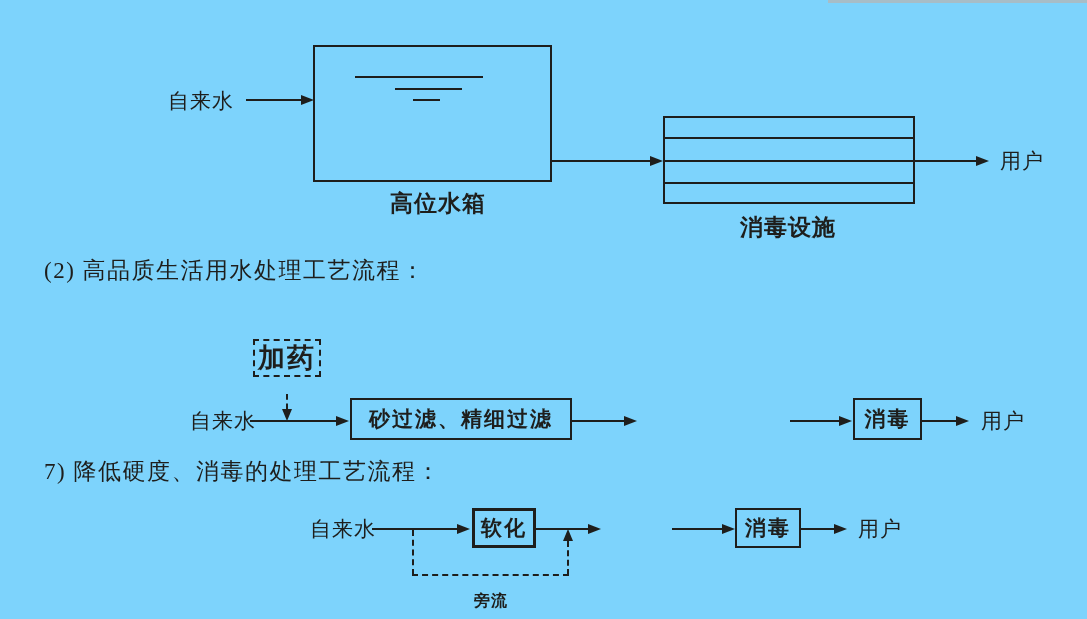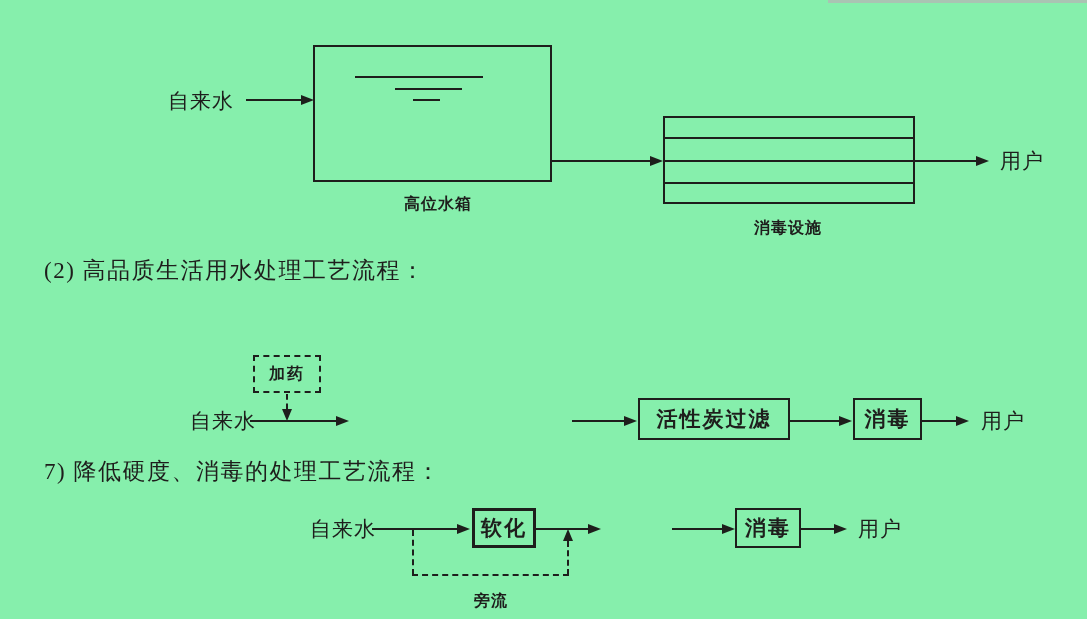--- a/index.html
+++ b/index.html
@@ -1,19 +1,19 @@
 <!DOCTYPE html>
 <html><head>
 <meta charset="utf-8">
 <style>
   html,body{margin:0;padding:0;background:#ffffff}
-  .page{position:relative;width:1087px;height:619px;background:#86efac;overflow:hidden;
+  .page{position:relative;width:1087px;height:619px;background:#7dd3fc;overflow:hidden;
         font-family:"Liberation Serif","DejaVu Serif",serif;color:#1e1e1c}
   .lbl{position:absolute;font-size:21px;line-height:23px;white-space:nowrap;letter-spacing:1px}
-  .lbl.big{font-size:16px;font-weight:bold}
+  .lbl.big{font-size:23px;font-weight:bold}
   .cx{transform:translateX(-50%)}
   .box{position:absolute;box-sizing:border-box;border:2.5px solid #1e1e1c;background:transparent;
        display:flex;align-items:center;justify-content:center;
        font-weight:bold;font-size:21px;letter-spacing:2px;white-space:nowrap}
   .box.dash{border-style:dashed}
   .box.thick{border-width:3.5px}
   .hl{position:absolute;height:0;border-top:2.2px solid #1e1e1c}
   .vl{position:absolute;width:0;border-left:2.2px solid #1e1e1c}
   .hl.dsh{border-top-style:dashed}
   .vl.dsh{border-left-style:dashed}
@@ -54,36 +54,36 @@
   </div>
   <div class="lbl big cx" style="left:788px;top:216px">消毒设施</div>
 
   <div class="hl" style="left:915px;top:160px;width:62px"></div>
   <div class="ar" style="left:976px;top:156px"></div>
   <div class="lbl" style="left:1000px;top:150px">用户</div>
 
   <div class="heading" style="top:255px">(2) 高品质生活用水处理工艺流程：</div>
   <div class="heading" style="top:456px">7) 降低硬度、消毒的处理工艺流程：</div>
 
-  <div class="box dash" style="left:253px;top:355px;width:68px;height:38px;font-size:16px">
+  <div class="box dash" style="left:253px;top:339px;width:68px;height:38px;font-size:27px">
     <span>加药</span>
   </div>
   <div class="vl dsh" style="left:286px;top:394px;height:15px"></div>
   <div class="ad" style="left:282px;top:409px"></div>
 
   <div class="lbl" style="left:190px;top:410px">自来水</div>
   <div class="hl" style="left:250px;top:420px;width:87px"></div>
   <div class="ar" style="left:336px;top:416px"></div>
 
+  <div class="box" style="left:350px;top:398px;width:222px;height:42px">
+    <span>砂过滤、精细过滤</span>
+  </div>
   <div class="hl" style="left:572px;top:420px;width:52px"></div>
   <div class="ar" style="left:624px;top:416px"></div>
 
-  <div class="box" style="left:638px;top:398px;width:152px;height:42px">
-    <span>活性炭过滤</span>
-  </div>
   <div class="hl" style="left:790px;top:420px;width:50px"></div>
   <div class="ar" style="left:839px;top:416px"></div>
 
   <div class="box" style="left:853px;top:398px;width:69px;height:42px">
     <span>消毒</span>
   </div>
   <div class="hl" style="left:922px;top:420px;width:35px"></div>
   <div class="ar" style="left:956px;top:416px"></div>
   <div class="lbl" style="left:981px;top:410px">用户</div>
 

